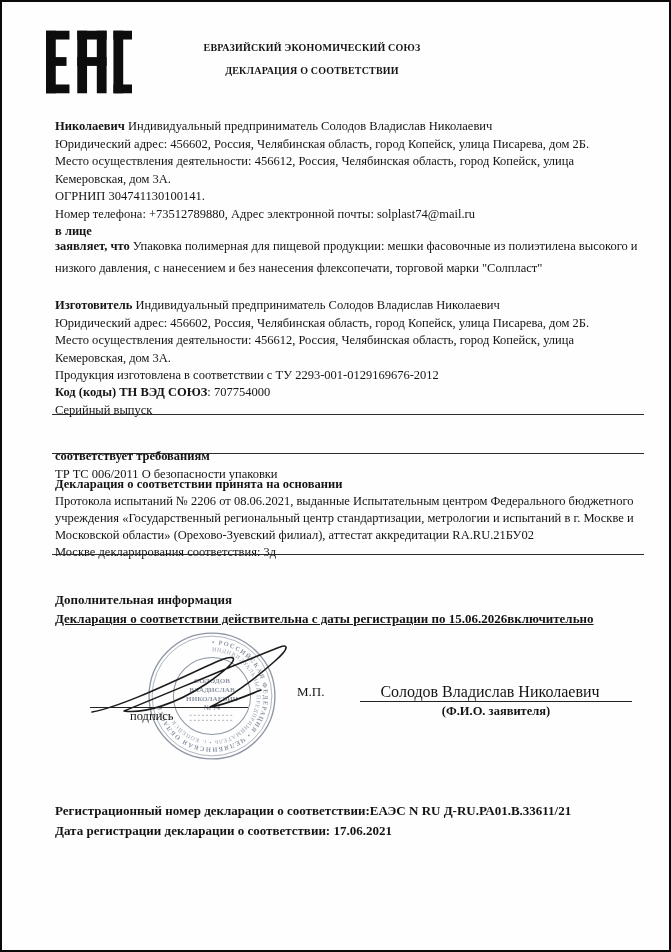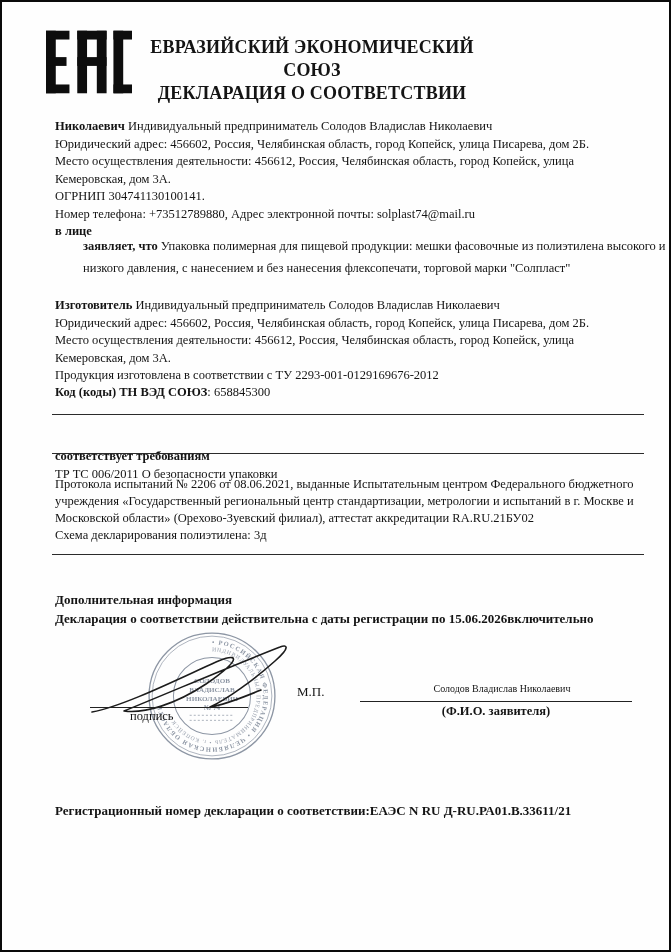--- a/index.html
+++ b/index.html
@@ -18,21 +18,21 @@
   .txt{font-size:12.5px;line-height:17.5px;width:588px;left:53px;}
   .lh21{line-height:21.5px;}
   .lh17{line-height:17px;}
   .lh18{line-height:18px;}
   b{font-weight:bold;}
   .bold13{font-size:13px;font-weight:bold;margin-top:33px;}
   .hr{position:absolute;left:50px;width:592px;height:0;border-top:1.6px solid #2b2b2b;}
   .center{text-align:center;}
   .header{
     left:120px;top:34px;width:380px;
-    text-align:center;font-weight:bold;font-size:18px;line-height:23px;
+    text-align:center;font-weight:bold;font-size:10px;line-height:23px;
     letter-spacing:.2px;
   }
   .sigline{position:absolute;height:0;border-top:1.3px solid #222;}
   .small{font-size:12.5px;}
   svg text{font-family:"Liberation Serif","DejaVu Serif",serif;}
 </style>
 </head>
 <body>
 
 <div class="page">
@@ -68,57 +68,59 @@
       <b>Николаевич</b>
       <span>Индивидуальный предприниматель Солодов Владислав Николаевич</span>
     </div>
     <div>Юридический адрес: 456602, Россия, Челябинская область, город Копейск, улица Писарева, дом 2Б.</div>
     <div>Место осуществления деятельности: 456612, Россия, Челябинская область, город Копейск, улица Кемеровская, дом 3А.</div>
     <div>ОГРНИП 304741130100141.</div>
     <div>Номер телефона: +73512789880,  Адрес электронной почты: solplast74@mail.ru</div>
     <div><b>в лице</b></div>
   </div>
 
-  <div class="abs txt lh21" style="top:234px;margin-left:28px;">
+  <div class="abs txt lh21" style="top:234px;">
     <b>заявляет, что</b><span> Упаковка полимерная для пищевой продукции: мешки фасовочные из полиэтилена высокого и низкого давления, с нанесением и без нанесения флексопечати, торговой марки "Солпласт"</span>
   </div>
 
   <div class="abs txt" style="top:295px;">
     <div>
       <b>Изготовитель</b>
       <span>Индивидуальный предприниматель Солодов Владислав Николаевич</span>
     </div>
     <div>Юридический адрес: 456602, Россия, Челябинская область, город Копейск, улица Писарева, дом 2Б.</div>
     <div>Место осуществления деятельности: 456612, Россия, Челябинская область, город Копейск, улица Кемеровская, дом 3А.</div>
     <div>Продукция изготовлена в соответствии с ТУ 2293-001-0129169676-2012</div>
   </div>
 
   <div class="abs txt lh18" style="top:381px;">
-    <div><b>Код (коды) ТН ВЭД СОЮЗ</b><span>: 658845300</span></div>
+    <div><b>Код (коды) ТН ВЭД СОЮЗ</b><span>: 707754000</span></div>
+    <div>Серийный выпуск</div>
   </div>
 
   <div class="hr" style="top:412px;"></div>
 
   <div class="abs txt lh18" style="top:433px;margin-top:12px;">
     <div><b>соответствует требованиям</b></div>
     <div>ТР ТС 006/2011 О безопасности упаковки</div>
   </div>
 
   <div class="hr" style="top:451px;"></div>
 
   <div class="abs txt lh17" style="top:474px;">
+    <div><b>Декларация о соответствии принята на основании</b></div>
     <div> Протокола испытаний № 2206 от 08.06.2021, выданные Испытательным центром Федерального бюджетного учреждения «Государственный региональный центр стандартизации, метрологии и испытаний в г. Москве и Московской области» (Орехово-Зуевский филиал), аттестат аккредитации RA.RU.21БУ02</div>
-    <div>Схема декларирования полиэтилена: 3д</div>
+    <div>Москве декларирования соответствия: 3д</div>
   </div>
 
   <div class="hr" style="top:552px;"></div>
 
   <div class="abs bold13" style="left:53px;top:557px;">Дополнительная информация</div>
 
-  <div class="abs bold13" style="left:53px;top:576px;width:590px;">Декларация о соответствии действительна с даты регистрации по 15.06.2026включительно</div>
+  <div class="abs bold13" style="left:53px;top:576px;width:590px;text-decoration:underline;">Декларация о соответствии действительна с даты регистрации по 15.06.2026включительно</div>
 
   <div class="abs" style="left:142px;top:626px;">
     <svg width="136" height="136" viewBox="0 0 134 134">
       <g fill="none" stroke="#8d96a4">
         <circle cx="67" cy="67" r="62" stroke-width="1.3"></circle>
         <circle cx="67" cy="67" r="59" stroke-width="0.7"></circle>
         <circle cx="67" cy="67" r="38" stroke-width="1"></circle>
       </g>
       <defs>
         <path id="ringOuter" d="M 67 16 A 51 51 0 1 1 66.99 16"></path>
@@ -150,21 +152,22 @@
                C 203,6 207,9 191,23 C 171,41 142,62 126,69
                C 141,67 162,58 177,52" fill="none" stroke="#1c1c1c" stroke-width="1.6" stroke-linecap="round" stroke-linejoin="round"></path>
     </svg>
   </div>
 
   <div class="sigline" style="left:88px;top:705px;width:158px;"></div>
   <div class="abs small" style="left:128px;top:707px;">подпись</div>
 
   <div class="abs" style="left:295px;top:682px;font-size:13px;text-align:right;">М.П.</div>
 
-  <div class="abs center" style="left:364px;top:681px;width:272px;font-size:10px;">Солодов Владислав Николаевич</div>
+  <div class="abs center" style="left:352px;top:681px;width:272px;font-size:16px;">Солодов Владислав Николаевич</div>
   <div class="sigline" style="left:358px;top:699px;width:272px;"></div>
   <div class="abs center small" style="left:358px;top:702px;width:272px;font-weight:bold;">(Ф.И.О. заявителя)</div>
 
   <div class="abs bold13" style="left:53px;top:766px;width:590px;line-height:20px;">
     <div>Регистрационный номер декларации о соответствии:ЕАЭС N RU Д-RU.РА01.В.33611/21</div>
+    <div>Дата регистрации декларации о соответствии: 17.06.2021</div>
   </div>
 
 </div>
 
 </body></html>

